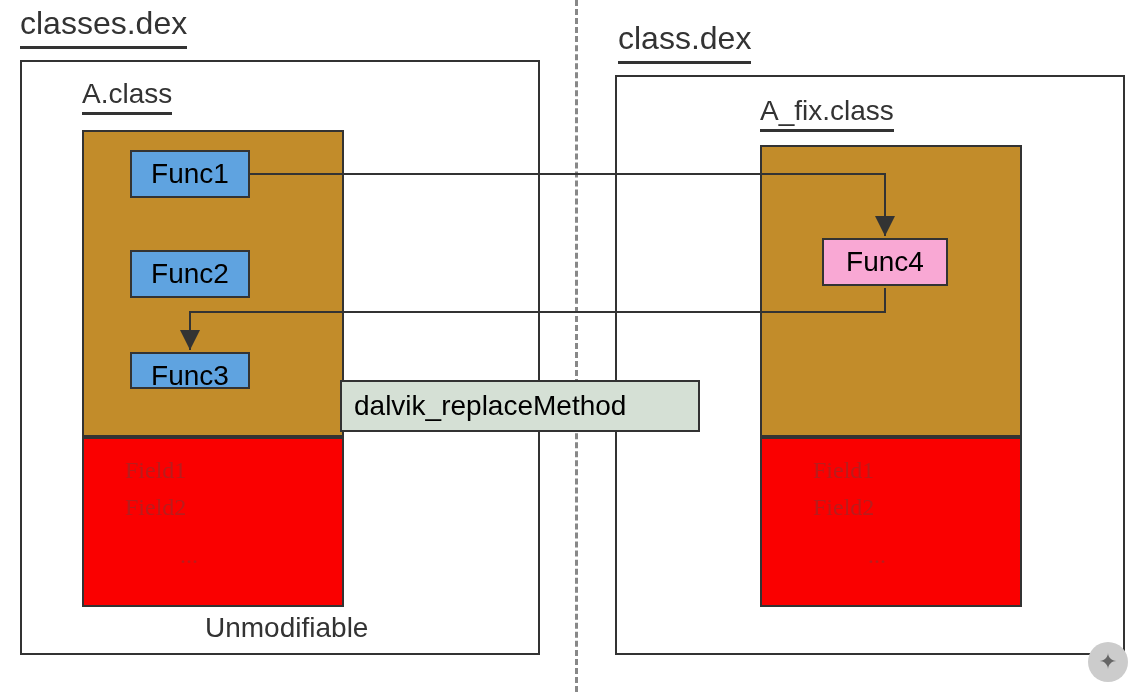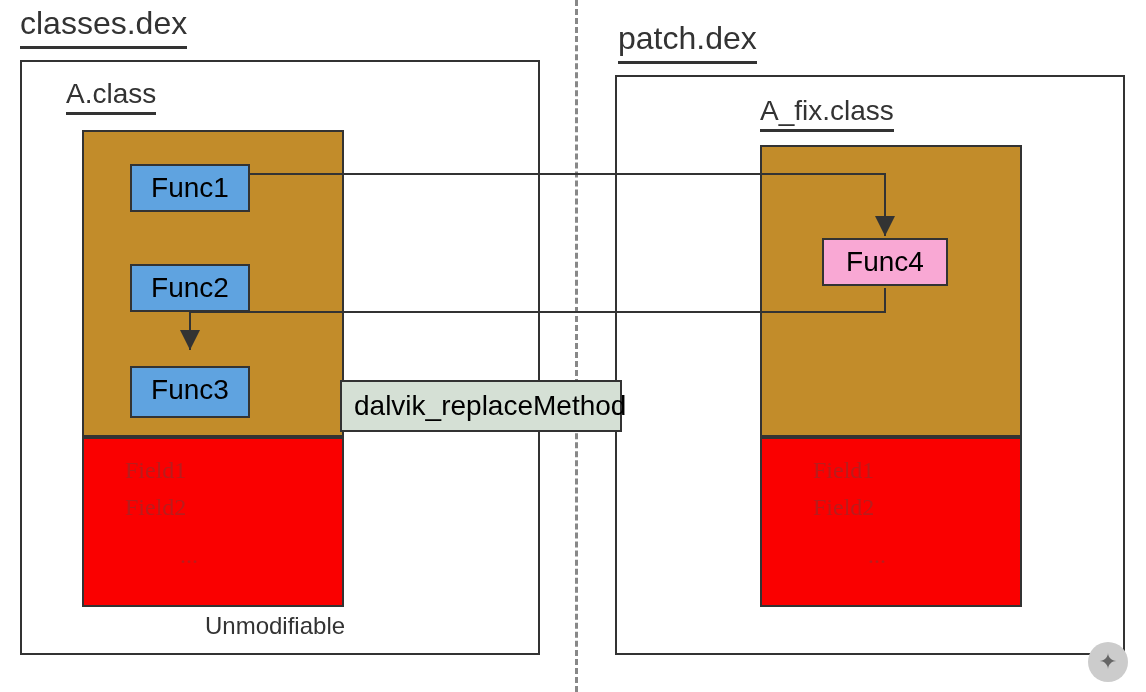--- a/index.html
+++ b/index.html
@@ -39,32 +39,32 @@
 .field-area {
   background: #fa0000;
 }
 .func-box {
   position: absolute;
   border: 2px solid #333;
   text-align: center;
   font-size: 28px;
   line-height: 44px;
 }
-.blue { background: #5fa3e0; margin-top: 14px; }
+.blue { background: #5fa3e0; }
 .green { background: #f9a8d4; }
 .field-text {
   position: absolute;
   font-size: 24px;
   color: #b91c1c;
   line-height: 1.3;
   font-family: Liberation Serif, serif;
 }
 .unmod {
   position: absolute;
-  font-size: 24px;
+  font-size: 28px;
   color: #333;
 }
 .replace-box {
   position: absolute;
   border: 2px solid #333;
   background: #d5e0d5;
   font-size: 28px;
   text-align: left;
   padding: 8px 12px;
 }
@@ -95,51 +95,51 @@
   justify-content: center;
   font-size: 22px;
   color: #666;
 }
 </style>
 </head>
 <body>
 
 <div class="title" style="left:20px; top:5px;">classes.dex</div>
 <div class="container" style="left:20px; top:60px; width:520px; height:595px;"></div>
-<div class="class-title" style="left:66px; top:78px;text-align:center;">A.class</div>
+<div class="class-title" style="left:82px; top:78px;text-align:center;">A.class</div>
 
 <div class="class-box method-area" style="left:82px; top:130px; width:262px; height:307px;"></div>
 <div class="class-box field-area" style="left:82px; top:437px; width:262px; height:170px;"></div>
 
 <div class="func-box blue" style="left:130px; top:150px; width:120px; height:48px;">Func1</div>
 <div class="func-box blue" style="left:130px; top:250px; width:120px; height:48px;">Func2</div>
-<div class="func-box blue" style="left:130px; top:352px; width:120px; height:52px;">Func3</div>
+<div class="func-box blue" style="left:130px; top:352px; width:120px; height:37px;">Func3</div>
 
 <div class="field-text" style="left:125px; top:455px;">Field1</div>
 <div class="field-text" style="left:125px; top:492px;">Field2</div>
 <div class="field-text" style="left:180px; top:540px;">...</div>
 
 <div class="unmod" style="left:205px; top:612px;">Unmodifiable</div>
 
 <div class="vline" style="left:575px; top:0; height:692px;"></div>
 
-<div class="title" style="left:618px; top:20px;">patch.dex</div>
+<div class="title" style="left:618px; top:20px;">class.dex</div>
 <div class="container" style="left:615px; top:75px; width:510px; height:580px;"></div>
 <div class="class-title" style="left:760px; top:95px;">A_fix.class</div>
 
 <div class="class-box method-area" style="left:760px; top:145px; width:262px; height:292px;"></div>
 <div class="class-box field-area" style="left:760px; top:437px; width:262px; height:170px;"></div>
 
 <div class="func-box green" style="left:822px; top:238px; width:126px; height:48px;">Func4</div>
 
 <div class="field-text" style="left:813px; top:455px;">Field1</div>
 <div class="field-text" style="left:813px; top:492px;">Field2</div>
 <div class="field-text" style="left:868px; top:540px;">...</div>
 
-<div class="replace-box" style="left:340px; top:380px; width:282px;">dalvik_replaceMethod</div>
+<div class="replace-box" style="left:340px; top:380px; width:360px;">dalvik_replaceMethod</div>
 
 <div class="watermark" style="right:18px; bottom:10px;">
   <span class="wm-icon">✦</span>
 </div>
 
 <svg class="overlay">
   <defs>
     <marker id="arrow" markerWidth="12" markerHeight="12" refX="10" refY="5" orient="auto">
       <path d="M0,0 L10,5 L0,10 z" fill="#333"></path>
     </marker>

